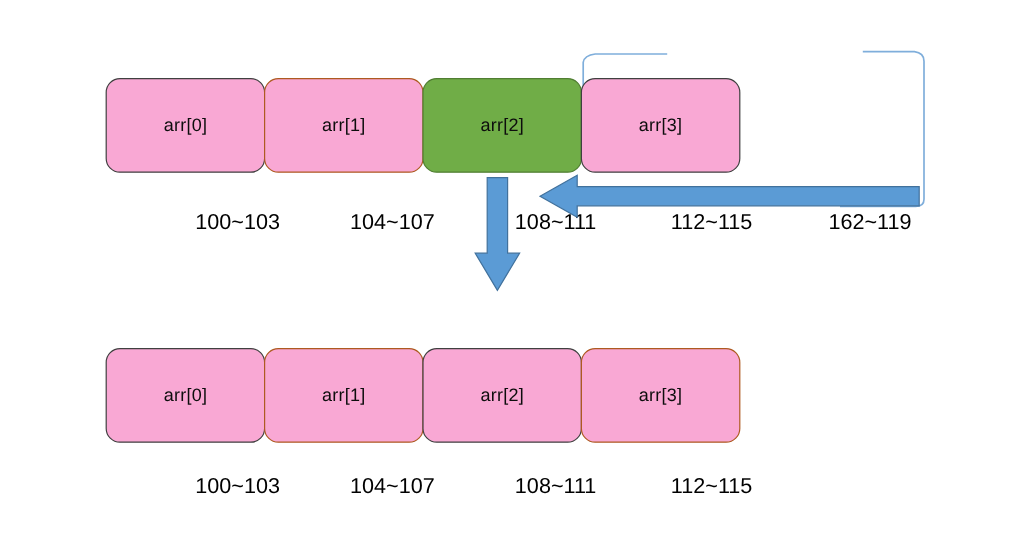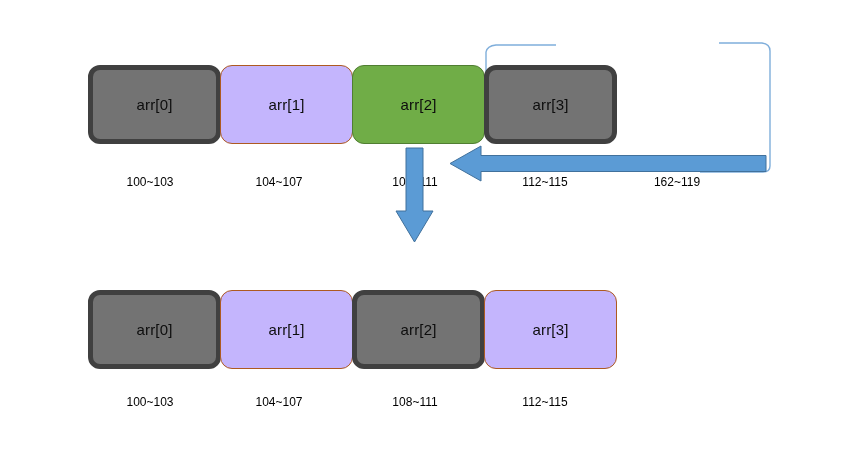--- a/index.html
+++ b/index.html
@@ -22,31 +22,32 @@
     box-sizing: border-box;
     border-radius: 12px;
     display: flex;
     align-items: center;
     justify-content: center;
     font-size: 15px;
     color: #0d0d0d;
     font-family: "Liberation Sans", sans-serif;
     letter-spacing: 0.2px;
   }
-  .cell.blue   { background: #737373; border: 5px solid #404040; }
-  .cell.orange { background: #c4b5fd; border: 1px solid #AE5A21; }
+  .cell.blue   { background: #f9a8d4; border: 1px solid #404040; }
+  .cell.orange { background: #f9a8d4; border: 1px solid #AE5A21; }
   .cell.green  { background: #70AD47; border: 1px solid #507E32; }
 
   .addr-label {
     position: absolute;
-    font-size: 12px;
+    font-size: 18px;
     color: #000000;
     font-family: "Liberation Sans", sans-serif;
     text-align: center;
     white-space: nowrap;
+    margin-left: 48px;
   }
   .svg-layer {
     position: absolute;
     left: 0;
     top: 0;
     width: 853px;
     height: 455px;
     pointer-events: none;
   }
   .svg-layer.under { z-index: 1; }

